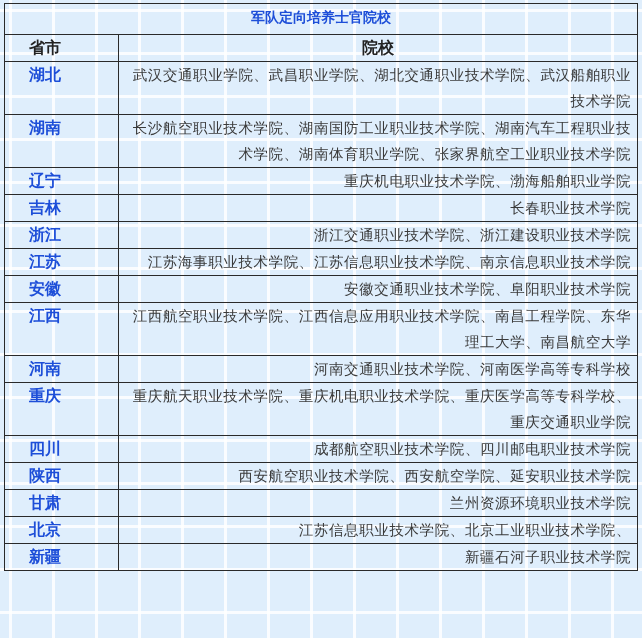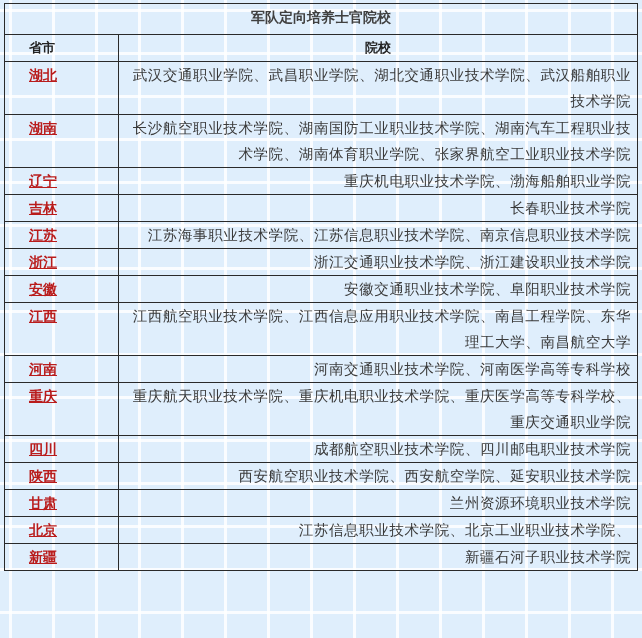--- a/index.html
+++ b/index.html
@@ -21,32 +21,31 @@
       font-size: 14.5px;
     }
     table.schools td, table.schools th {
       border: 1px solid #2a2a2a;
       padding: 0;
       vertical-align: top;
       line-height: 26px;
     }
     .title-cell {
       text-align: center; font-weight: bold; font-size: 14px;
-      height: 30px; line-height: 30px; color: #404040;
+      height: 30px; line-height: 30px; color: #1d4ed8;
     }
     .head-prov, .head-school {
-      font-weight: bold; font-size: 13px; color: #222; text-align: center;
+      font-weight: bold; font-size: 16px; color: #222; text-align: center;
       height: 26px;
     }
     .head-prov { text-align: left; padding-left: 24px !important; }
     .col-prov { width: 89px; }
     .prov {
-      font-weight: bold; font-size: 14px; color: #b91c1c;
+      font-weight: bold; font-size: 16px; color: #1d4ed8;
       padding-left: 24px !important;
-      text-decoration: underline;
     }
     .schools-text {
       padding: 0 6px 0 9px !important;
       color: #3a3a3a;
       letter-spacing: 0.6px;
       text-align: right;
     }
   </style>
 </head>
 <body>
@@ -70,26 +69,26 @@
       </tr>
     <tr>
         <td class="prov col-prov">辽宁</td>
         <td class="schools-text">重庆机电职业技术学院、渤海船舶职业学院</td>
       </tr>
     <tr>
         <td class="prov col-prov">吉林</td>
         <td class="schools-text">长春职业技术学院</td>
       </tr>
     <tr>
+        <td class="prov col-prov">浙江</td>
+        <td class="schools-text">浙江交通职业技术学院、浙江建设职业技术学院</td>
+      </tr>
+    <tr>
         <td class="prov col-prov">江苏</td>
         <td class="schools-text">江苏海事职业技术学院、江苏信息职业技术学院、南京信息职业技术学院</td>
-      </tr>
-    <tr>
-        <td class="prov col-prov">浙江</td>
-        <td class="schools-text">浙江交通职业技术学院、浙江建设职业技术学院</td>
       </tr>
     <tr>
         <td class="prov col-prov">安徽</td>
         <td class="schools-text">安徽交通职业技术学院、阜阳职业技术学院</td>
       </tr>
     <tr>
         <td class="prov col-prov">江西</td>
         <td class="schools-text">江西航空职业技术学院、江西信息应用职业技术学院、南昌工程学院、东华理工大学、南昌航空大学</td>
       </tr>
     <tr>

